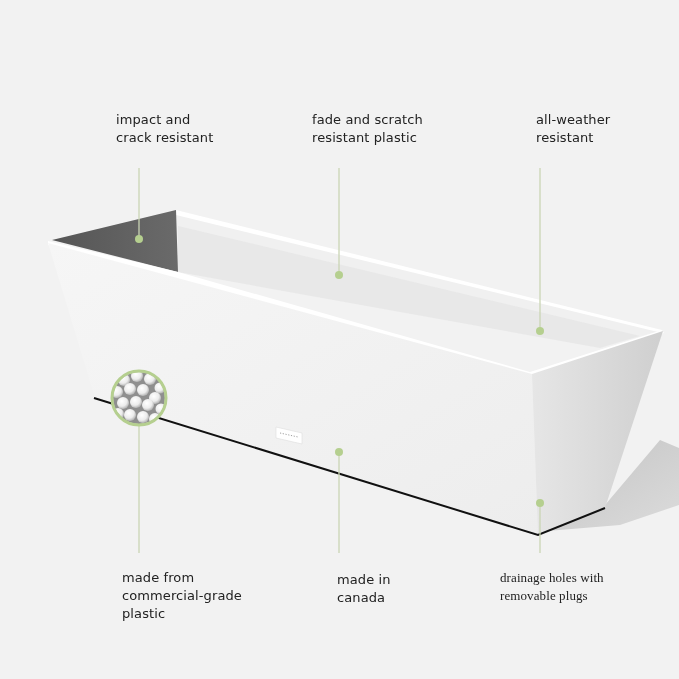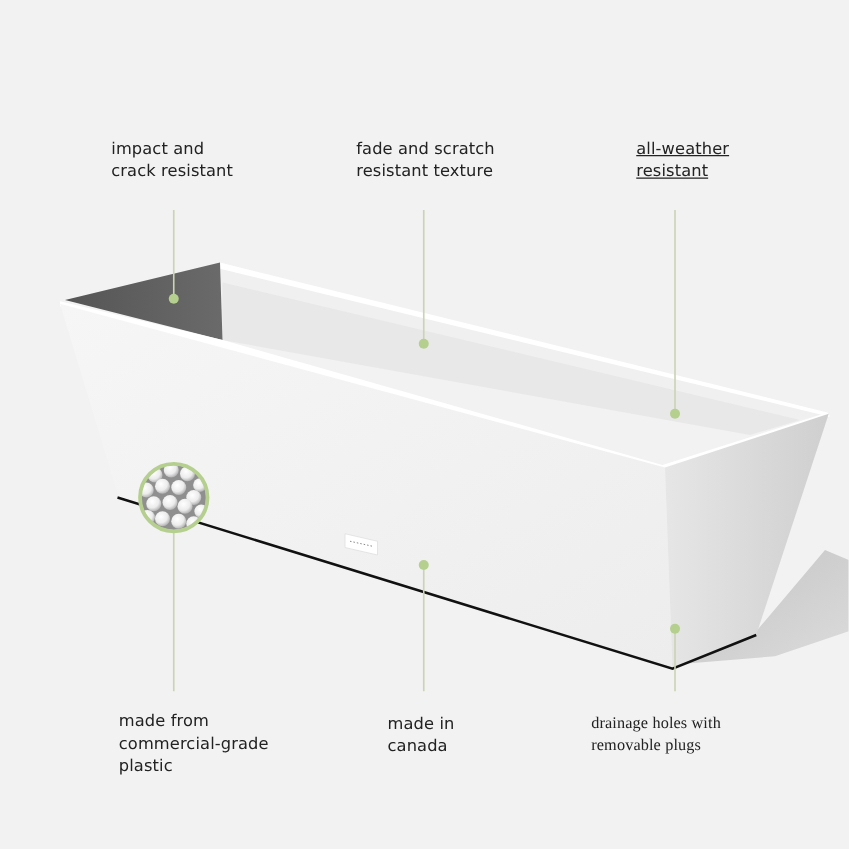--- a/index.html
+++ b/index.html
@@ -22,20 +22,21 @@
       width: 679px;
       height: 679px;
     }
     .callout-label {
       position: absolute;
       color: #222222;
       font-size: 13px;
       line-height: 18px;
       letter-spacing: 0.1px;
       white-space: pre-line;
+      margin-left: 27px;
     }
   </style>
 </head>
 <body>
 
 <div class="canvas">
 
   <svg class="illustration" viewBox="0 0 679 679" xmlns="http://www.w3.org/2000/svg">
     <defs>
       <linearGradient id="frontFace" x1="0" y1="0" x2="1" y2="1">
@@ -141,22 +142,22 @@
         <circle cx="143" cy="417" r="6" fill="url(#pellet)"></circle>
         <circle cx="155" cy="419" r="6" fill="url(#pellet)"></circle>
       </g>
       <circle cx="139" cy="398" r="27" fill="none" stroke="#b5cf8f" stroke-width="3"></circle>
     </g>
   </svg>
 
   <div class="callout-label" style="left:89px; top:111px;">impact and
 crack resistant</div>
   <div class="callout-label" style="left:285px; top:111px;">fade and scratch
-resistant texture</div>
-  <div class="callout-label" style="left:509px; top:111px;text-decoration:underline;">all-weather
+resistant plastic</div>
+  <div class="callout-label" style="left:509px; top:111px;">all-weather
 resistant</div>
 
   <div class="callout-label" style="left:95px; top:569px;">made from
 commercial-grade
 plastic</div>
   <div class="callout-label" style="left:310px; top:571px;">made in
 canada</div>
   <div class="callout-label" style="left:473px; top:569px;font-family:Liberation Serif, serif;">drainage holes with
 removable plugs</div>
 

